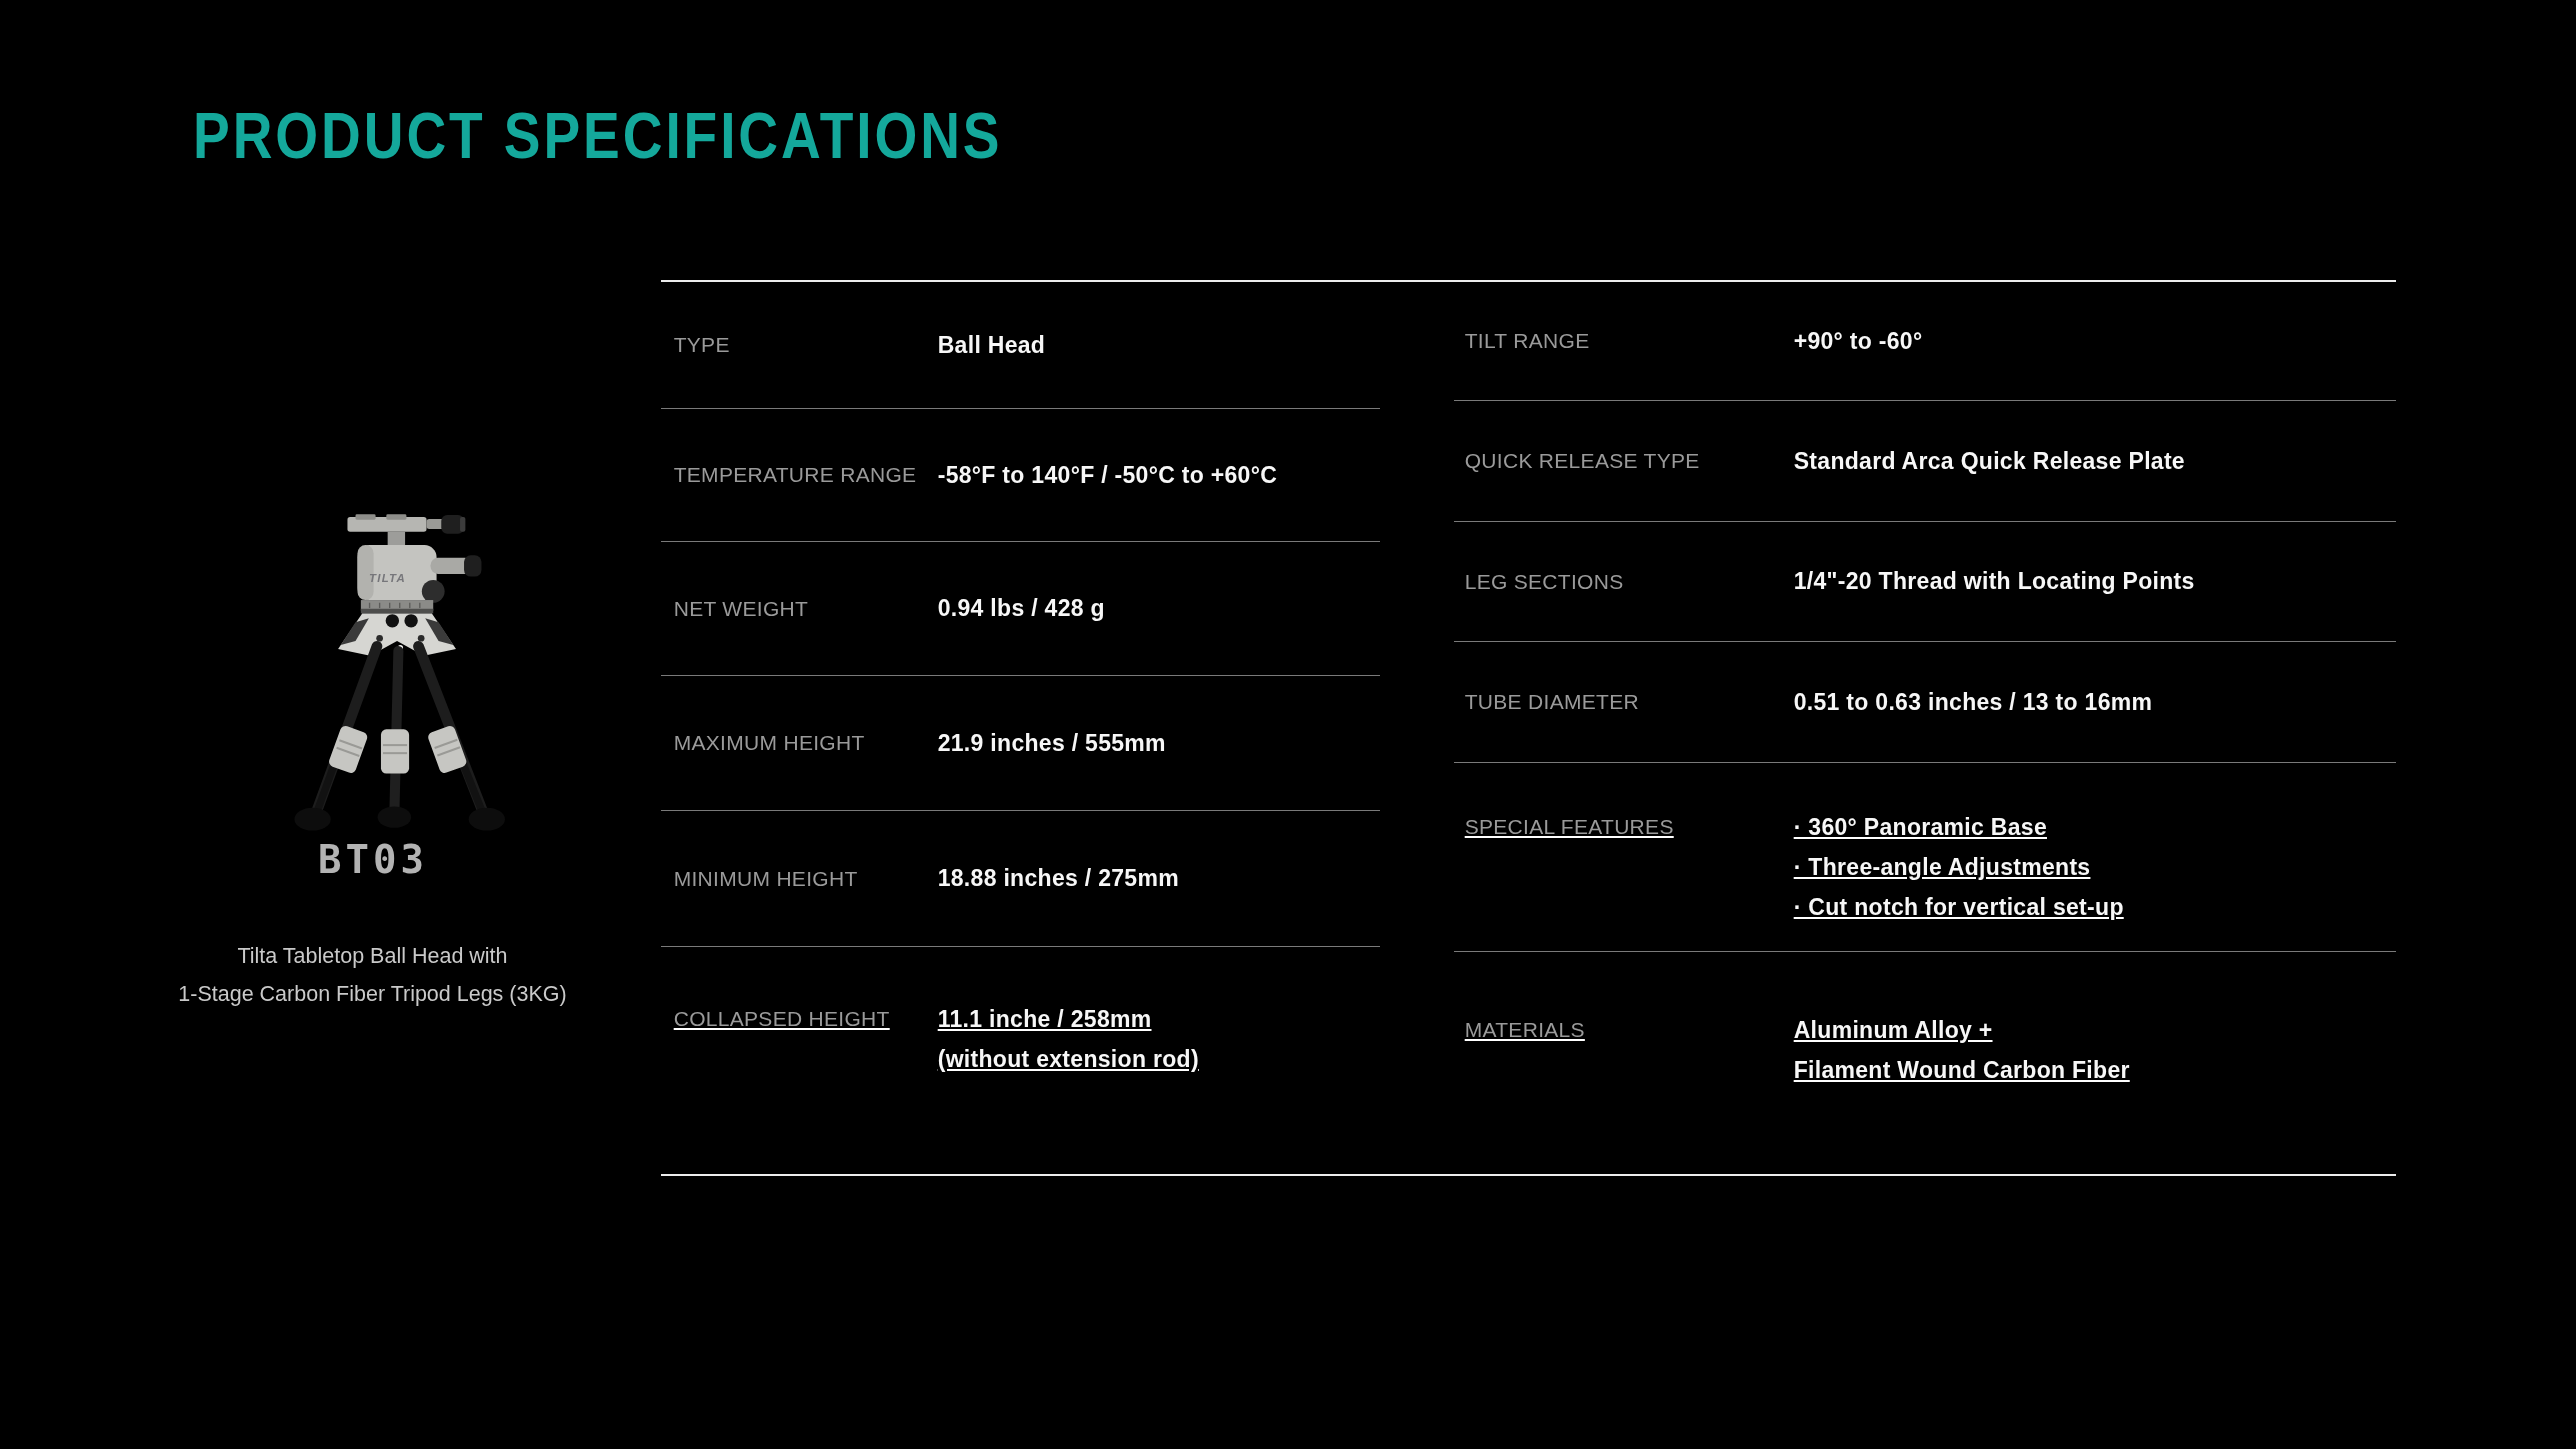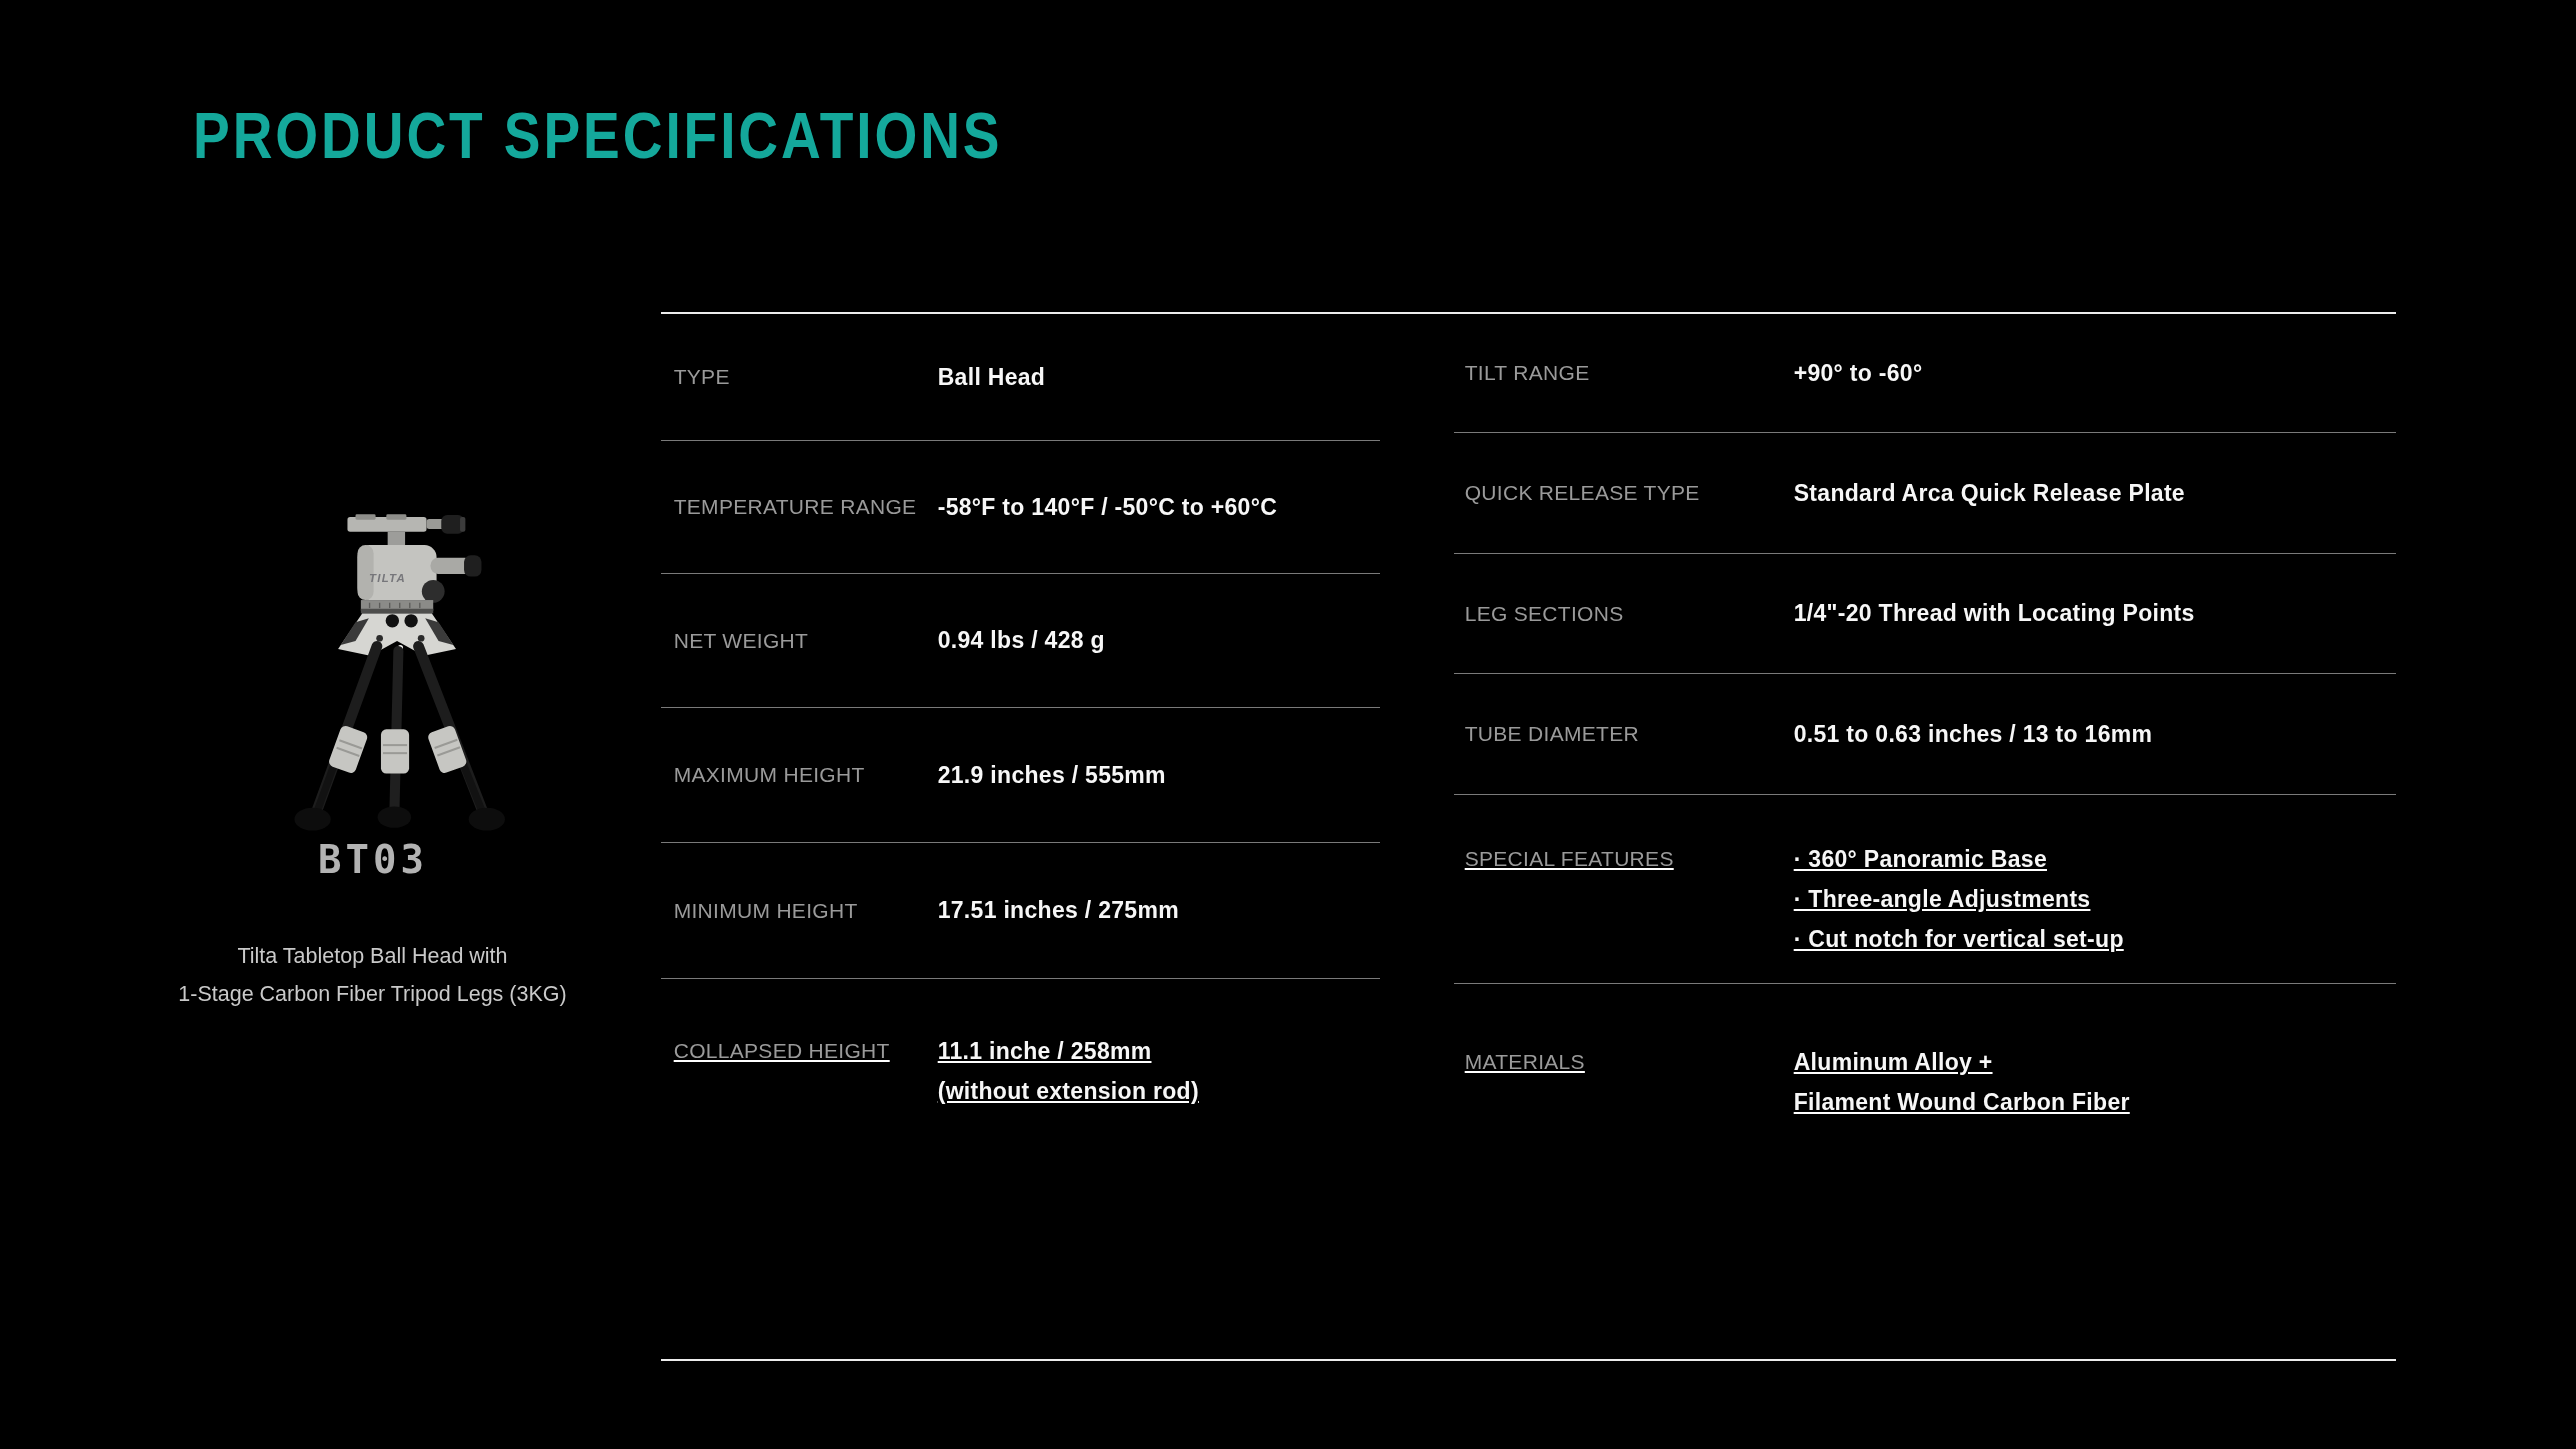--- a/index.html
+++ b/index.html
@@ -28,25 +28,24 @@
     color:#b3b3b3;
   }
   .product-caption{
     position:absolute;left:64px;top:890px;width:617px;
     text-align:center;font-size:21.5px;line-height:38px;color:#c9c9c9;
     white-space:pre-line;
     margin-top:47px;
   }
   
   .tables{
-    position:absolute;left:661px;top:280px;width:1735px;height:1049px;
+    position:absolute;left:661px;top:280px;width:1735px;height:896px;
     border-top:2px solid var(--frame,#ececec);
     border-bottom:2px solid var(--frame,#ececec);
     box-sizing:border-box;
-    margin-top:32px;
   }
   .col{position:absolute;top:0;height:100%;}
   .col-left{left:0;width:719px;}
   .col-right{left:793px;width:942px;}
   .row{
     display:flex;align-items:center;box-sizing:border-box;
     border-bottom:1.3px solid var(--separator,#7a7a7a);
     padding-left:12.7px;
   }
   .col-right .row{padding-left:10.7px;}
@@ -172,21 +171,21 @@
     <div class="row L4">
       <div class="lbl">NET WEIGHT</div>
       <div class="val">0.94 lbs / 428 g</div>
     </div>
     <div class="row L5">
       <div class="lbl">MAXIMUM HEIGHT</div>
       <div class="val">21.9 inches / 555mm</div>
     </div>
     <div class="row L6">
       <div class="lbl">MINIMUM HEIGHT</div>
-      <div class="val">17.51 inches / 275mm</div>
+      <div class="val">18.88 inches / 275mm</div>
     </div>
     <div class="row L7 top">
       <div class="lbl">COLLAPSED HEIGHT</div>
       <div class="val">11.1 inche / 258mm
 (without extension rod)</div>
     </div>
   </div>
 
   <div class="col col-right">
     <div class="row R1">

